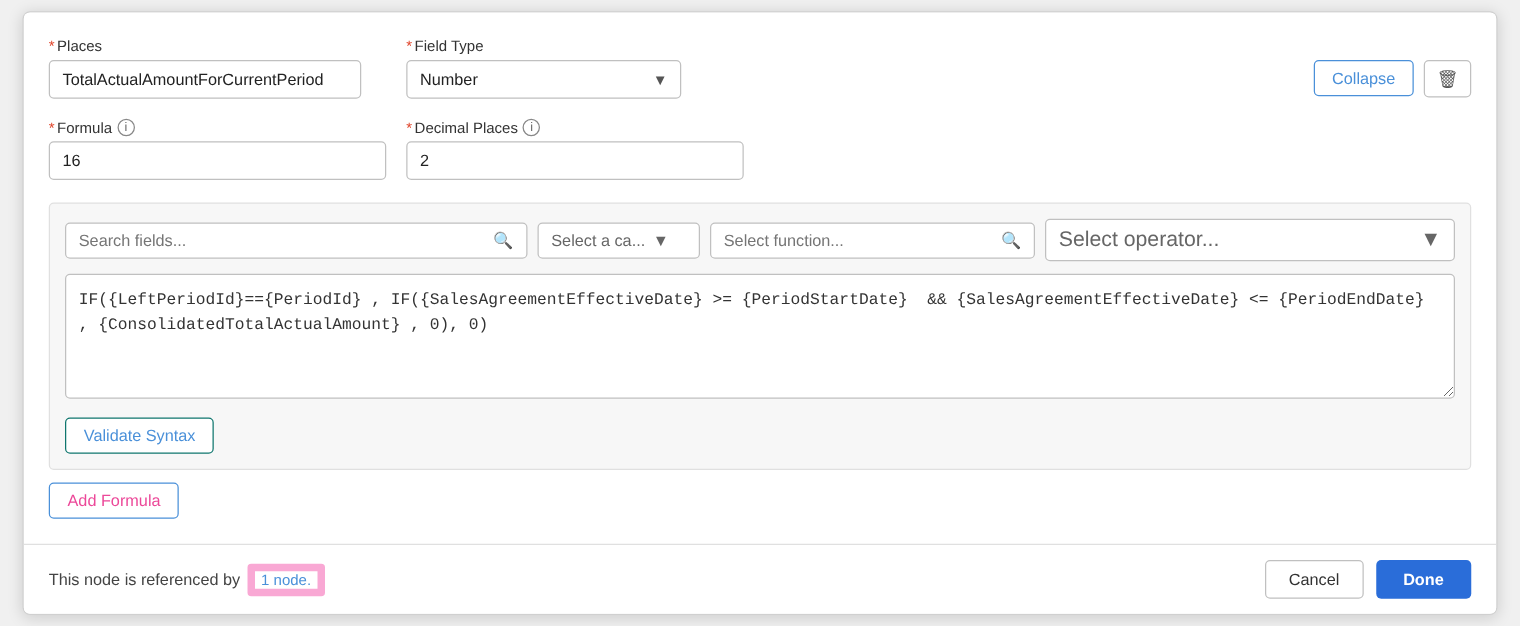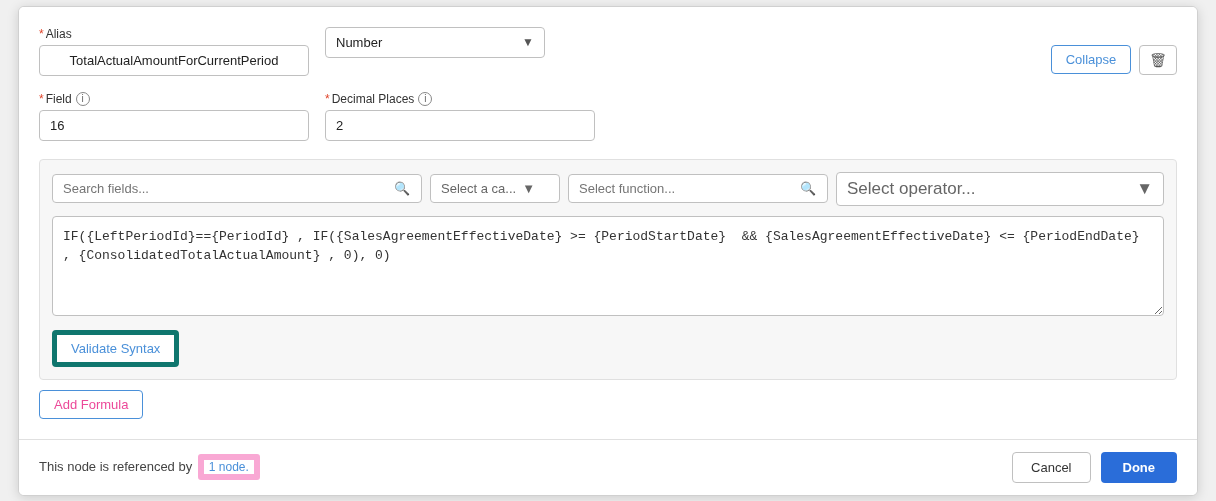--- a/index.html
+++ b/index.html
@@ -65,22 +65,21 @@
       color: #222;
       outline: none;
       background: #fff;
     }
 
     .alias-group {
       flex: 0 0 270px;
     }
 
     .alias-group input {
-      width: 270px;
-      text-align: center;
+      width: 250px;
     }
 
     .fieldtype-group {
       flex: 0 0 220px;
     }
 
     .select-box {
       width: 220px;
       display: flex;
       align-items: center;
@@ -259,21 +258,21 @@
       min-height: 80px;
       line-height: 1.5;
       background: #fff;
       outline: none;
       font-family: 'Courier New', Courier, monospace;
     }
 
     
     .btn-validate {
       margin-top: 10px;
-      border: 5px solid #0f766e;
+      border: 1px solid #0f766e;
       background: #fff;
       color: #4a90d9;
       border-radius: 4px;
       padding: 6px 14px;
       font-size: 13px;
       cursor: pointer;
     }
 
     
     .add-formula-row {
@@ -349,45 +348,48 @@
   </style>
 </head>
 <body>
 
 <div class="modal">
   <div class="modal-body">
 
     <div class="row1">
       <div class="field-group alias-group">
         <label>
-          <span class="required">*</span><span>Alias</span>
+          <span class="required">*</span><span>Places</span>
         </label>
         <input type="text" value="TotalActualAmountForCurrentPeriod" style="">
       </div>
 
       <div class="field-group fieldtype-group">
+        <label>
+          <span class="required">*</span><span>Field Type</span>
+        </label>
         <div class="select-box">
           <span>Number</span>
           <span class="chevron-down">▼</span>
         </div>
       </div>
 
       <div class="row1-actions">
         <button class="btn-collapse">Collapse</button>
         <button class="btn-delete">
           <span>🗑</span>
         </button>
       </div>
     </div>
 
     <div class="row2">
       <div class="field-group length-group">
         <div class="label-row">
           <label>
-            <span class="required">*</span><span>Field</span>
+            <span class="required">*</span><span>Formula</span>
           </label>
           <span class="info-icon" title="Length info">i</span>
         </div>
         <input type="text" value="16" style="">
       </div>
 
       <div class="field-group decimal-group">
         <div class="label-row">
           <label>
             <span class="required">*</span><span>Decimal Places</span>

